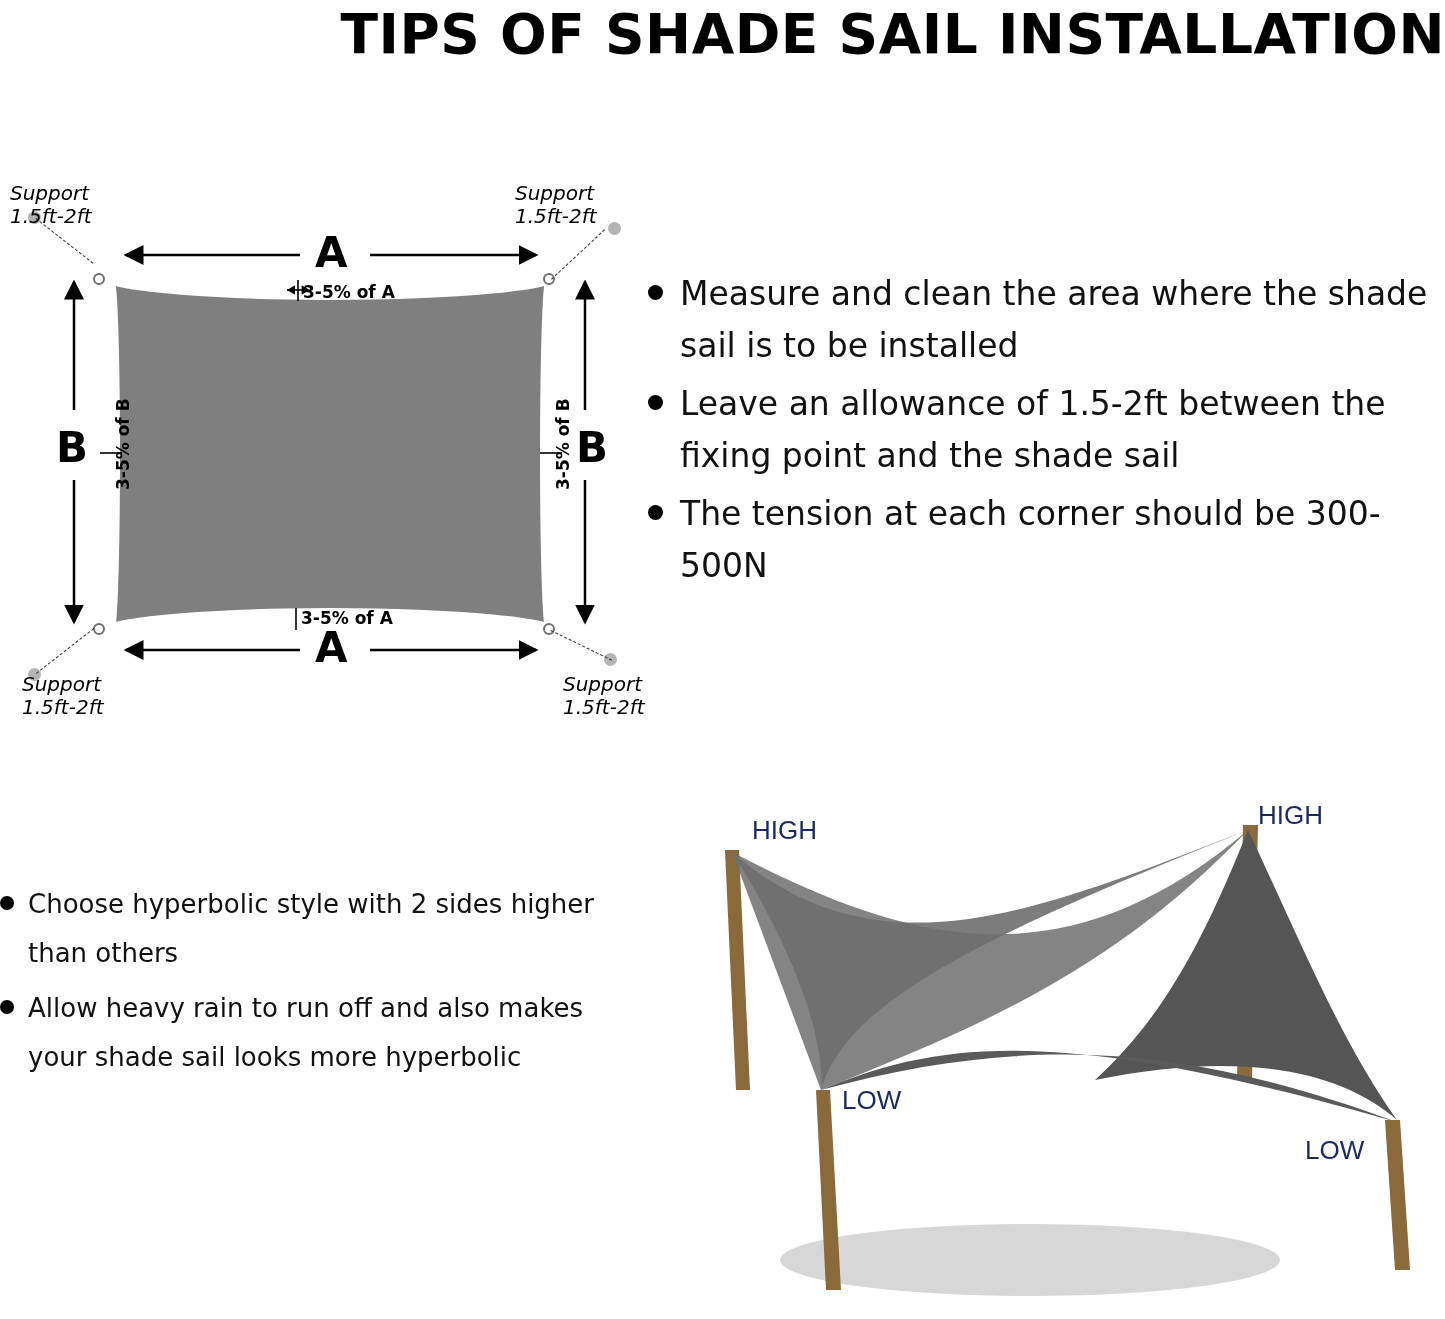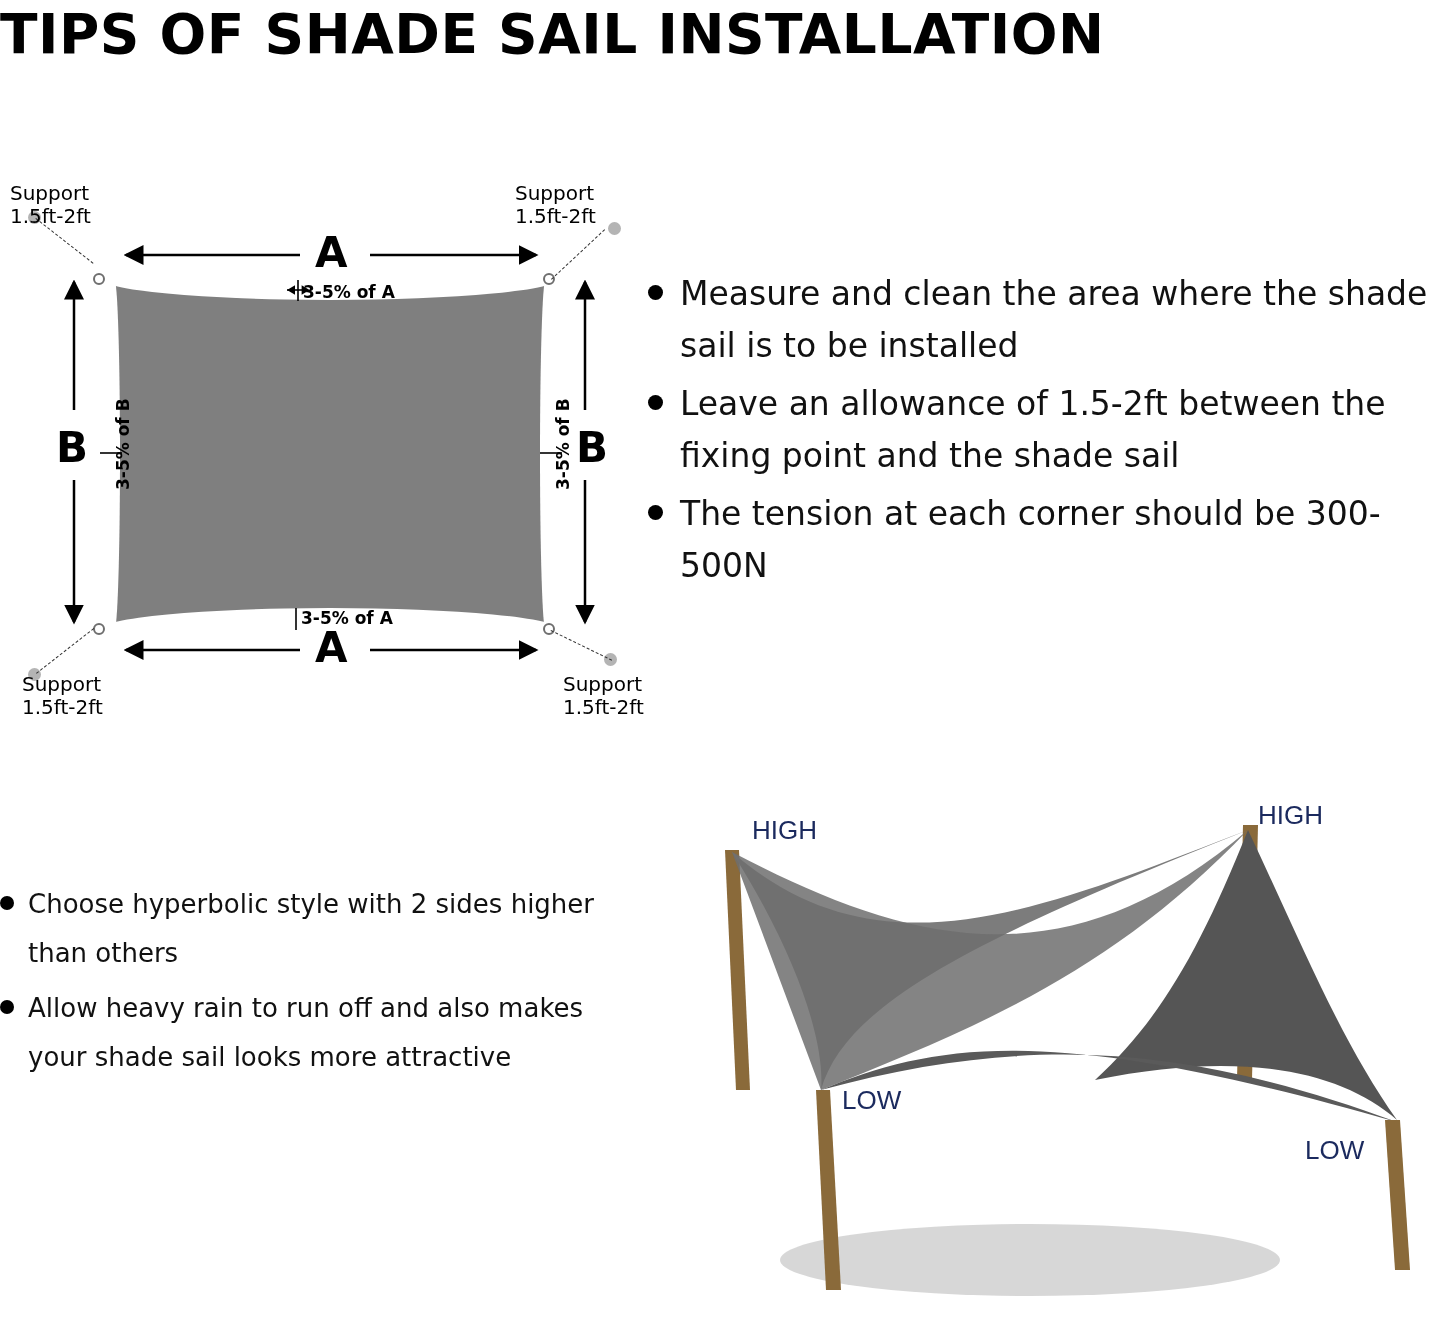--- a/index.html
+++ b/index.html
@@ -12,21 +12,21 @@
     color: #111111;
     position: relative;
     overflow: hidden;
   }
 
   .title {
     position: absolute;
     top: 2px;
     left: 0;
     width: 1445px;
-    text-align: left;
+    text-align: right;
     font-family: "DejaVu Sans", sans-serif;
     font-weight: bold;
     font-size: 55px;
     letter-spacing: 0.5px;
     color: #000000;
   }
 
   
   .diagram-top {
     position: absolute;
@@ -92,20 +92,21 @@
     height: 0;
     border-top: 1.6px dashed #333;
     transform-origin: 0 0;
   }
   .support-label {
     position: absolute;
     font-size: 20px;
     line-height: 23px;
     color: #000;
     white-space: nowrap;
+    font-style: italic;
   }
   .pct-label {
     position: absolute;
     font-size: 17px;
     font-weight: 600;
     color: #000;
     white-space: nowrap;
   }
   .pct-label.vert {
     transform: rotate(-90deg);
@@ -289,21 +290,21 @@
   </div>
 </div>
 
 <div class="bullets-bottom">
   <div class="bullet">
     <span class="dot"></span>
     <span class="text">Choose hyperbolic style with 2 sides higher than others</span>
   </div>
   <div class="bullet">
     <span class="dot"></span>
-    <span class="text">Allow heavy rain to run off and also makes your shade sail looks more attractive</span>
+    <span class="text">Allow heavy rain to run off and also makes your shade sail looks more hyperbolic</span>
   </div>
 </div>
 
 <div class="illustration">
   <svg width="805" height="529" viewBox="0 0 805 529">
 
     <ellipse cx="390" cy="470" rx="250" ry="36" fill="#c9c9c9" opacity="0.75"></ellipse>
 
     <g>
       <polygon points="85,60 99,60 110,300 96,300" fill="#8a6a3a"></polygon>

